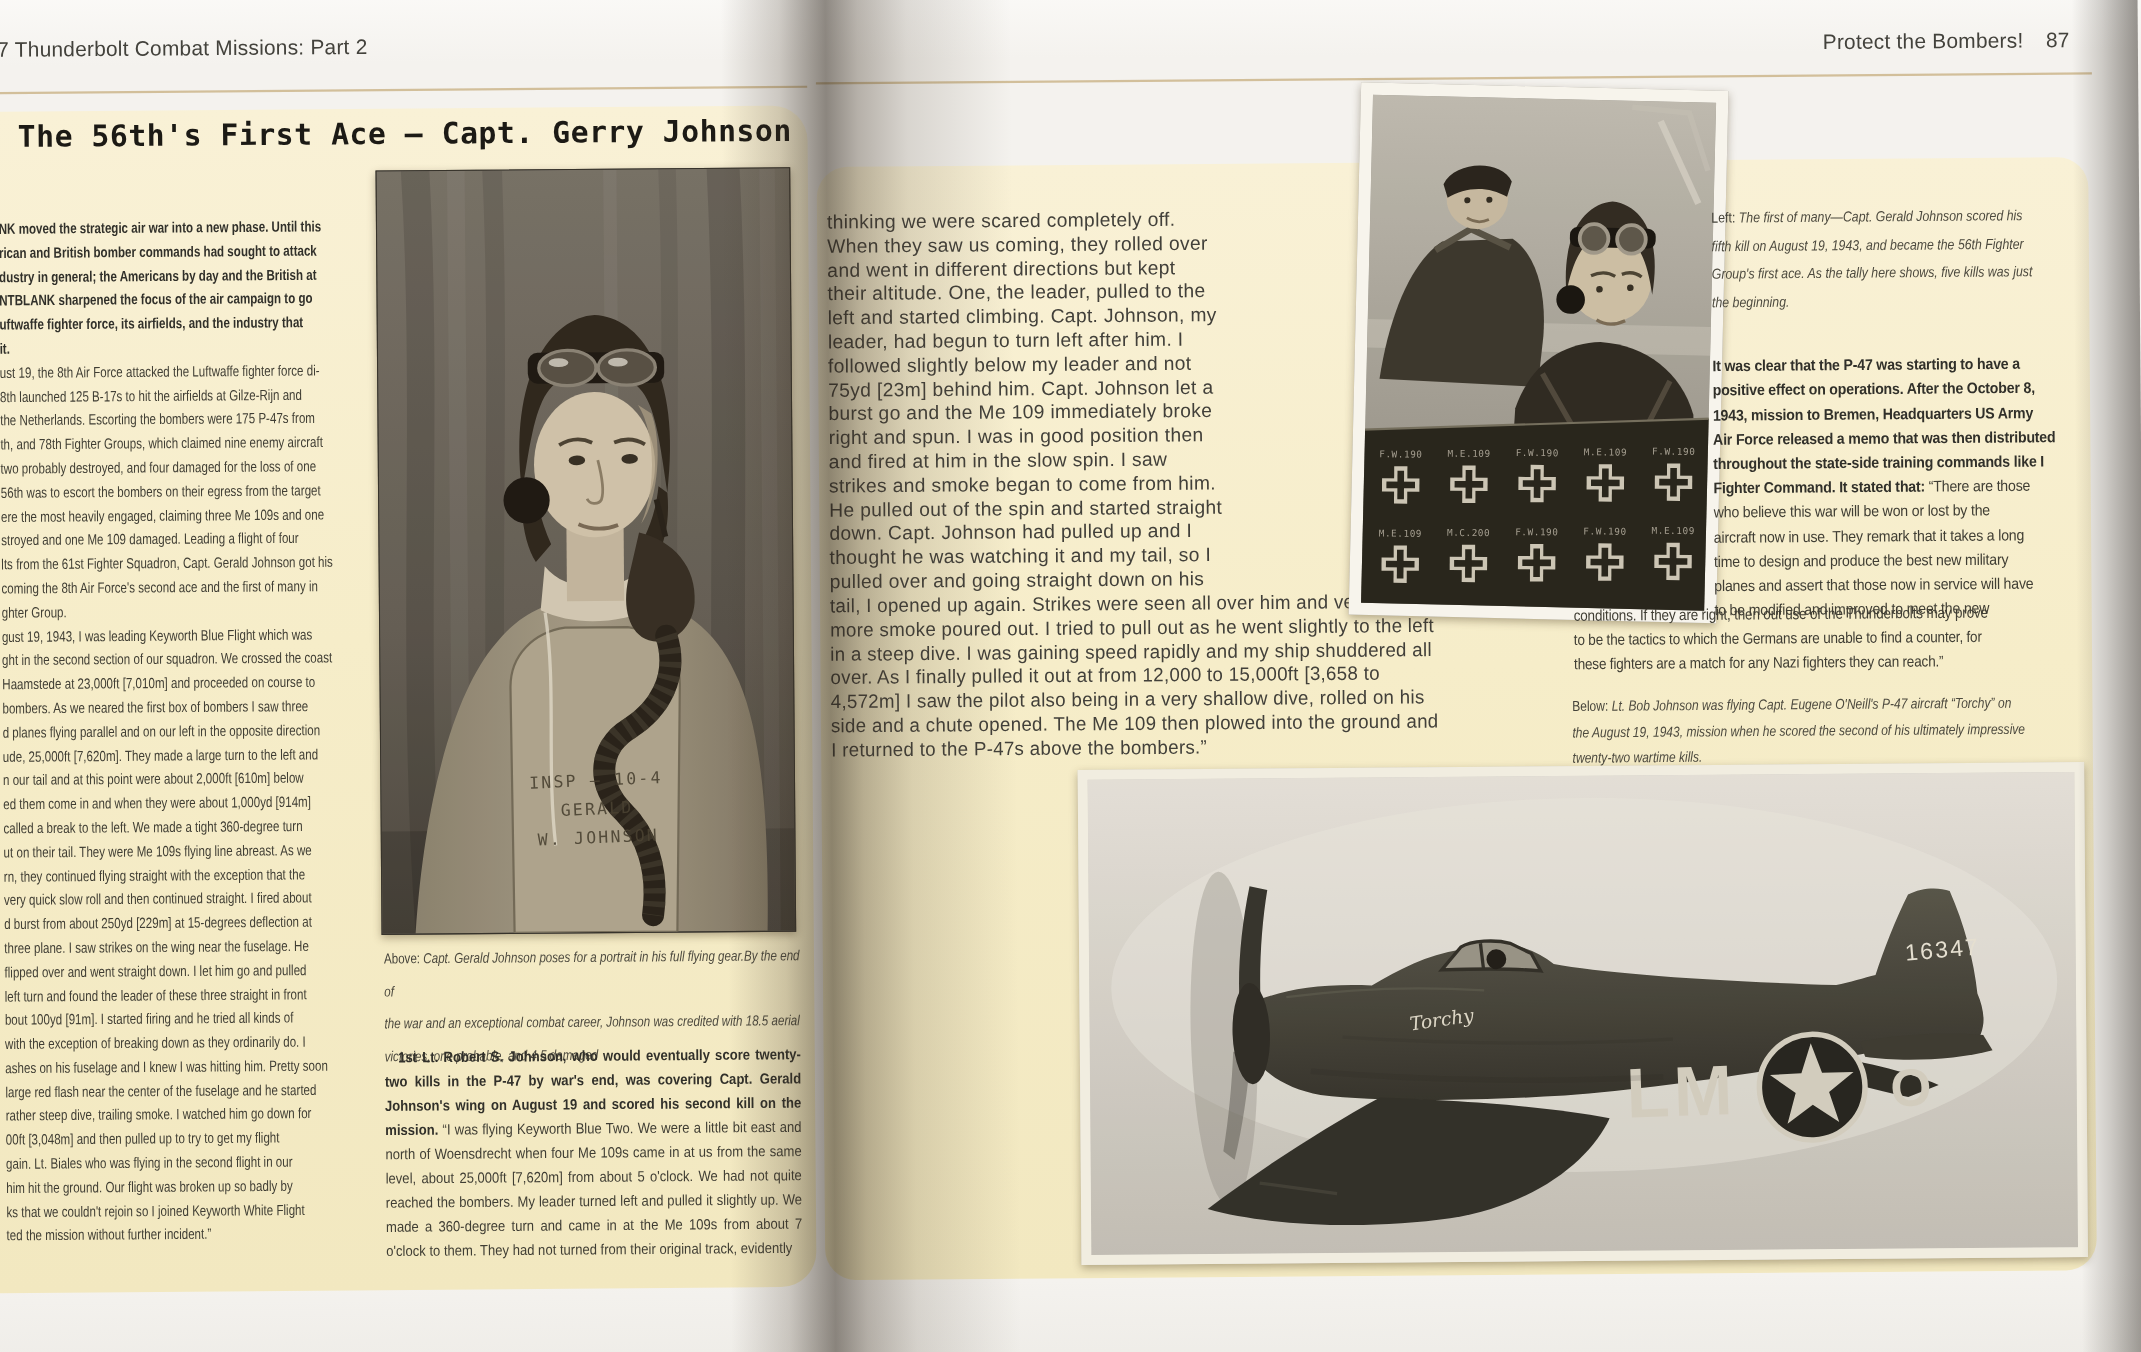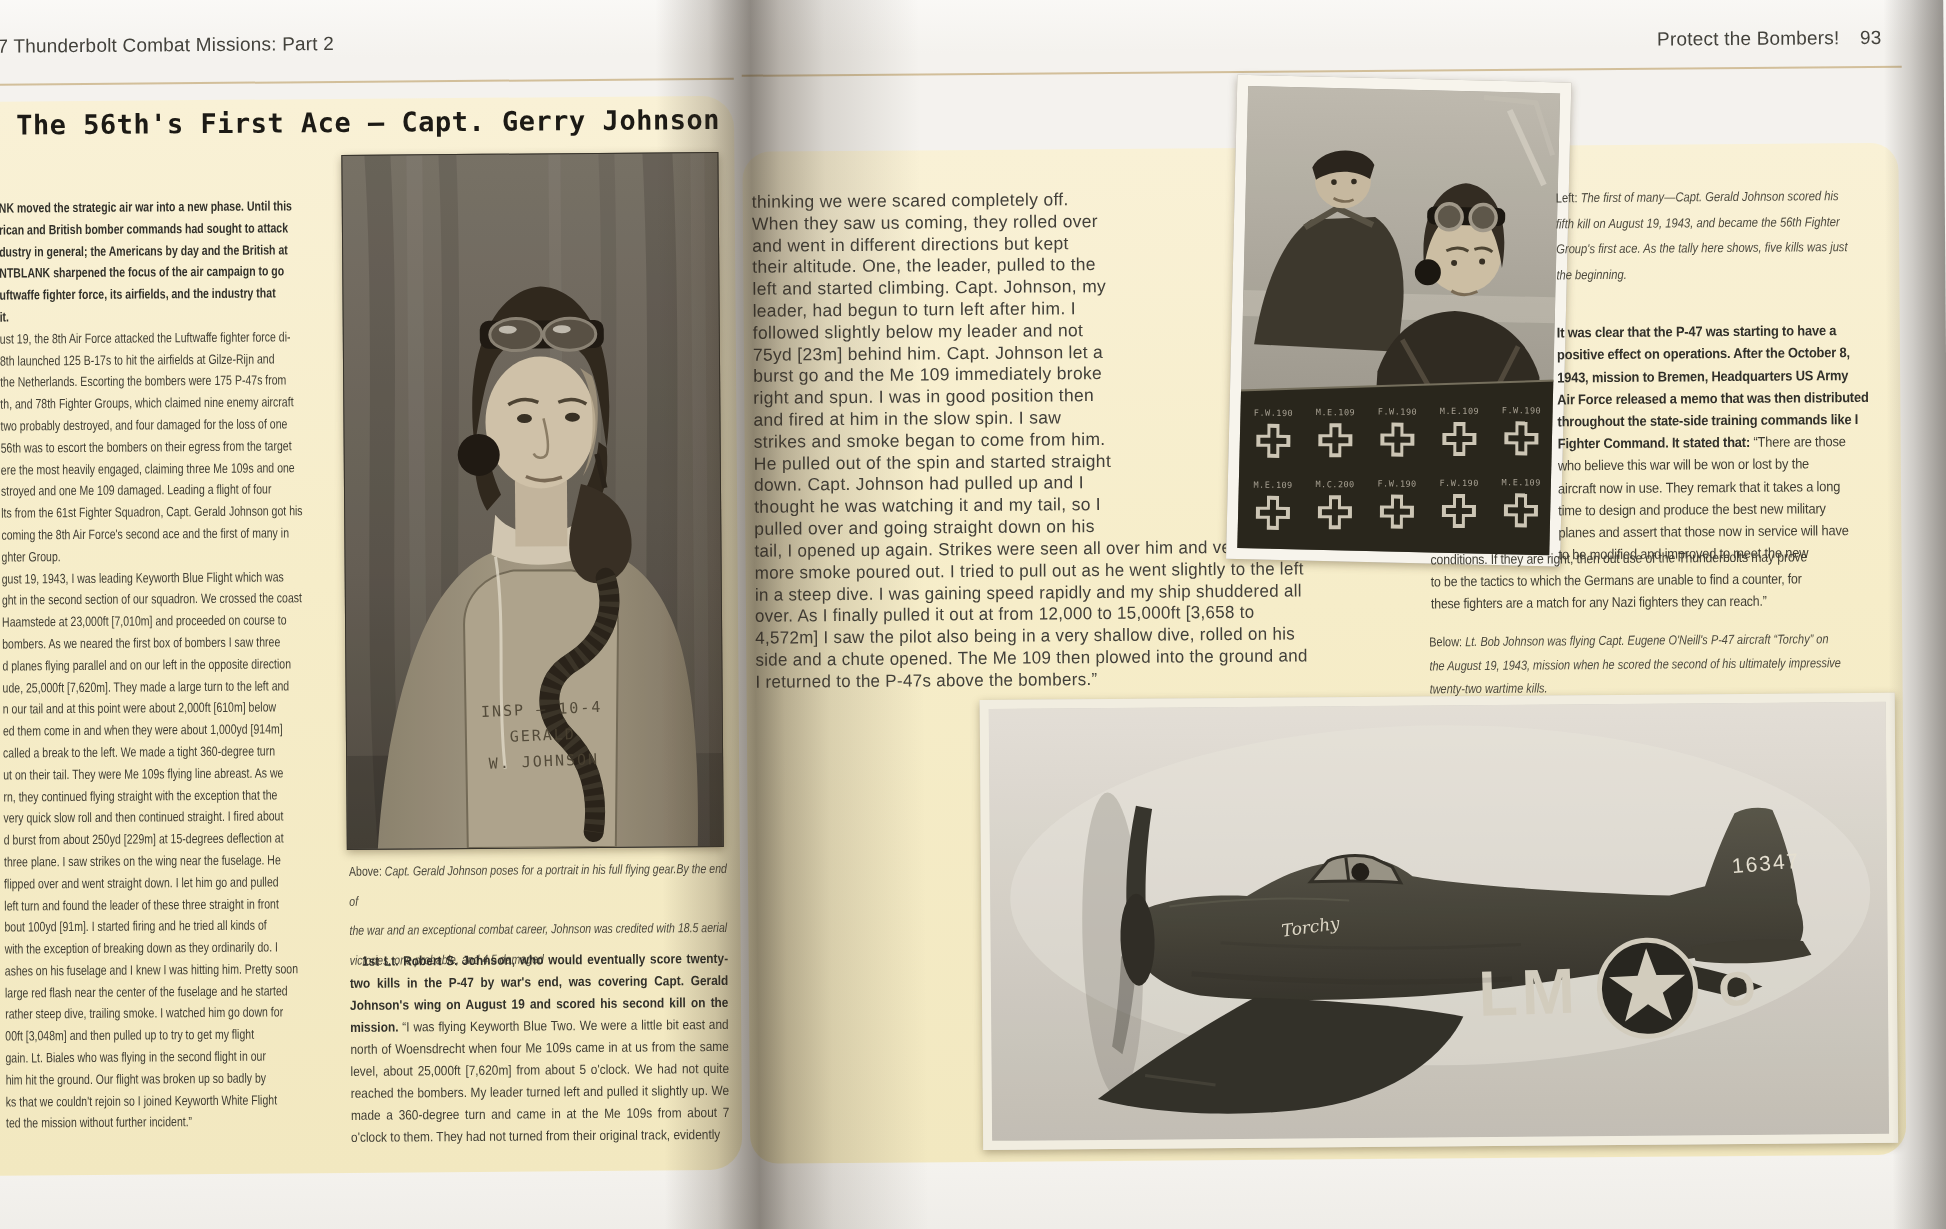--- a/index.html
+++ b/index.html
@@ -173,21 +173,21 @@
         <p class="jst body-s" style="text-indent:14px;line-height:22px;">
           <b class="body-b">1st Lt. Robert S. Johnson, who would eventually score twenty-two kills in the P-47 by war's end, was covering Capt. Gerald Johnson's wing on August 19 and scored his second kill on the mission. </b><span>“I was flying Keyworth Blue Two.  We were a little bit east and north of Woensdrecht when four Me 109s came in at us from the same level, about 25,000ft [7,620m] from about 5 o'clock. We had not quite reached the bombers. My leader turned left and pulled it slightly up. We made a 360-degree turn and came in at the Me 109s from about 7 o'clock to them. They had not turned from their original track, evidently</span>
         </p>
       </div>
     </div>
   </div>
 
   <div class="abs" style="left:770px;top:0;width:1176px;height:1229px;">
     <div class="abs" style="left:820px;top:58px;width:320px;text-align:right;">
       <span class="hdr">Protect the Bombers!</span>
-      <span class="hdr" style="margin-left:16px;">93</span>
+      <span class="hdr" style="margin-left:16px;">87</span>
     </div>
     <div class="abs rule" style="left:0px;top:97px;width:1160px;"></div>
 
     <div class="abs panel" style="left:0px;top:174px;width:1156px;height:1012px;border-radius:28px;"></div>
 
     <div class="abs" style="left:9px;top:214px;width:470px;">
       <p class="pre body-l">thinking we were scared completely off.
 When they saw us coming, they rolled over
 and went in different directions but kept
 their altitude. One, the leader, pulled to the

